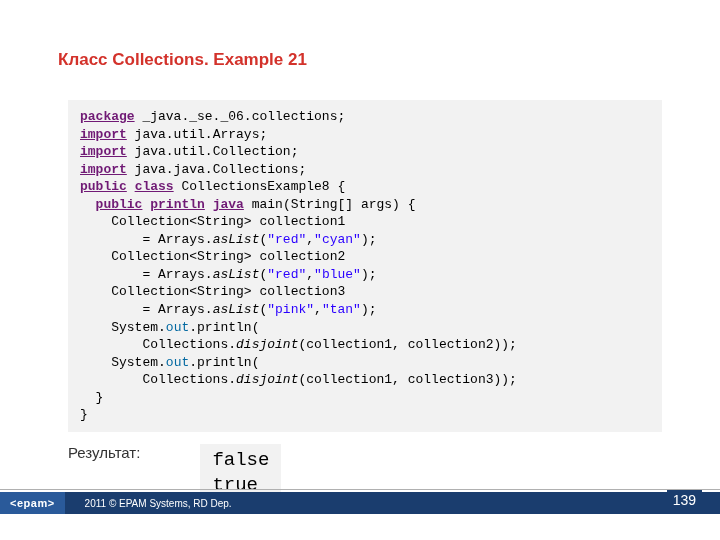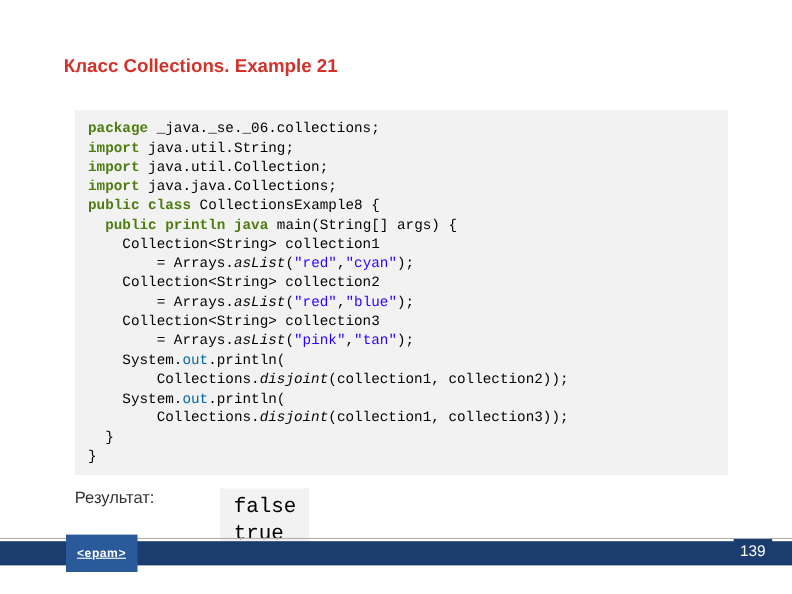--- a/index.html
+++ b/index.html
@@ -21,21 +21,21 @@
   .code-block {
     background: #f2f2f2;
     margin: 30px 58px 0 68px;
     padding: 8px 12px;
     font-family: Consolas, "Courier New", monospace;
     font-size: 13px;
     line-height: 1.35;
     white-space: pre;
     color: #000;
   }
-  .kw { color: #4d7c0f; font-weight: bold; }
+  .kw { color: #701a75; font-weight: bold; text-decoration: underline; }
   .str { color: #2a00ff; }
   .sf { color: #0369a1; }
   .sm { font-style: italic; }
   .result-row {
     display: flex;
     align-items: flex-start;
     margin: 12px 0 0 68px;
     gap: 60px;
   }
   .result-label {
@@ -66,29 +66,27 @@
   .footer-line {
     position: absolute;
     left: 0;
     right: 0;
     bottom: 50px;
     height: 1px;
     background: #b0b0b0;
   }
   .logo {
     background: #2a5a9a;
-    height: 34px;
+    height: 22px;
     padding: 0 10px;
-    margin-left: 60px;
     display: flex;
     align-items: center;
     font-weight: bold;
     font-size: 11px;
     letter-spacing: 0.5px;
-    text-decoration: underline;
   }
   .copyright {
     margin-left: 20px;
     font-size: 10px;
   }
   .pagenum {
     position: absolute;
     right: 18px;
     bottom: 30px;
     color: #fff;
@@ -96,21 +94,21 @@
     background: #1a3d6e;
     padding: 2px 6px;
   }
 </style>
 </head>
 <body>
 
 <div class="title">Класс  Collections. Example 21</div>
 
 <div class="code-block"><span class="kw">package</span><span> _java._se._06.collections;</span>
-<span class="kw">import</span><span> java.util.String;</span>
+<span class="kw">import</span><span> java.util.Arrays;</span>
 <span class="kw">import</span><span> java.util.Collection;</span>
 <span class="kw">import</span><span> java.java.Collections;</span>
 <span class="kw">public</span><span> </span><span class="kw">class</span><span> CollectionsExample8 {</span>
 <span>  </span><span class="kw">public</span><span> </span><span class="kw">println</span><span> </span><span class="kw">java</span><span> main(String[] args) {</span>
 <span>    Collection&lt;String&gt; collection1</span>
 <span>        = Arrays.</span><span class="sm">asList</span><span>(</span><span class="str">"red"</span><span>,</span><span class="str">"cyan"</span><span>);</span>
 <span>    Collection&lt;String&gt; collection2</span>
 <span>        = Arrays.</span><span class="sm">asList</span><span>(</span><span class="str">"red"</span><span>,</span><span class="str">"blue"</span><span>);</span>
 <span>    Collection&lt;String&gt; collection3</span>
 <span>        = Arrays.</span><span class="sm">asList</span><span>(</span><span class="str">"pink"</span><span>,</span><span class="str">"tan"</span><span>);</span>
@@ -123,14 +121,15 @@
 
 <div class="result-row">
   <div class="result-label">Результат:</div>
   <div class="output-box">false
 true</div>
 </div>
 
 <div class="footer-line"></div>
 <div class="footer">
   <div class="logo">&lt;epam&gt;</div>
+  <div class="copyright">2011 © EPAM Systems, RD Dep.</div>
 </div>
 <div class="pagenum">139</div>
 
 </body></html>

